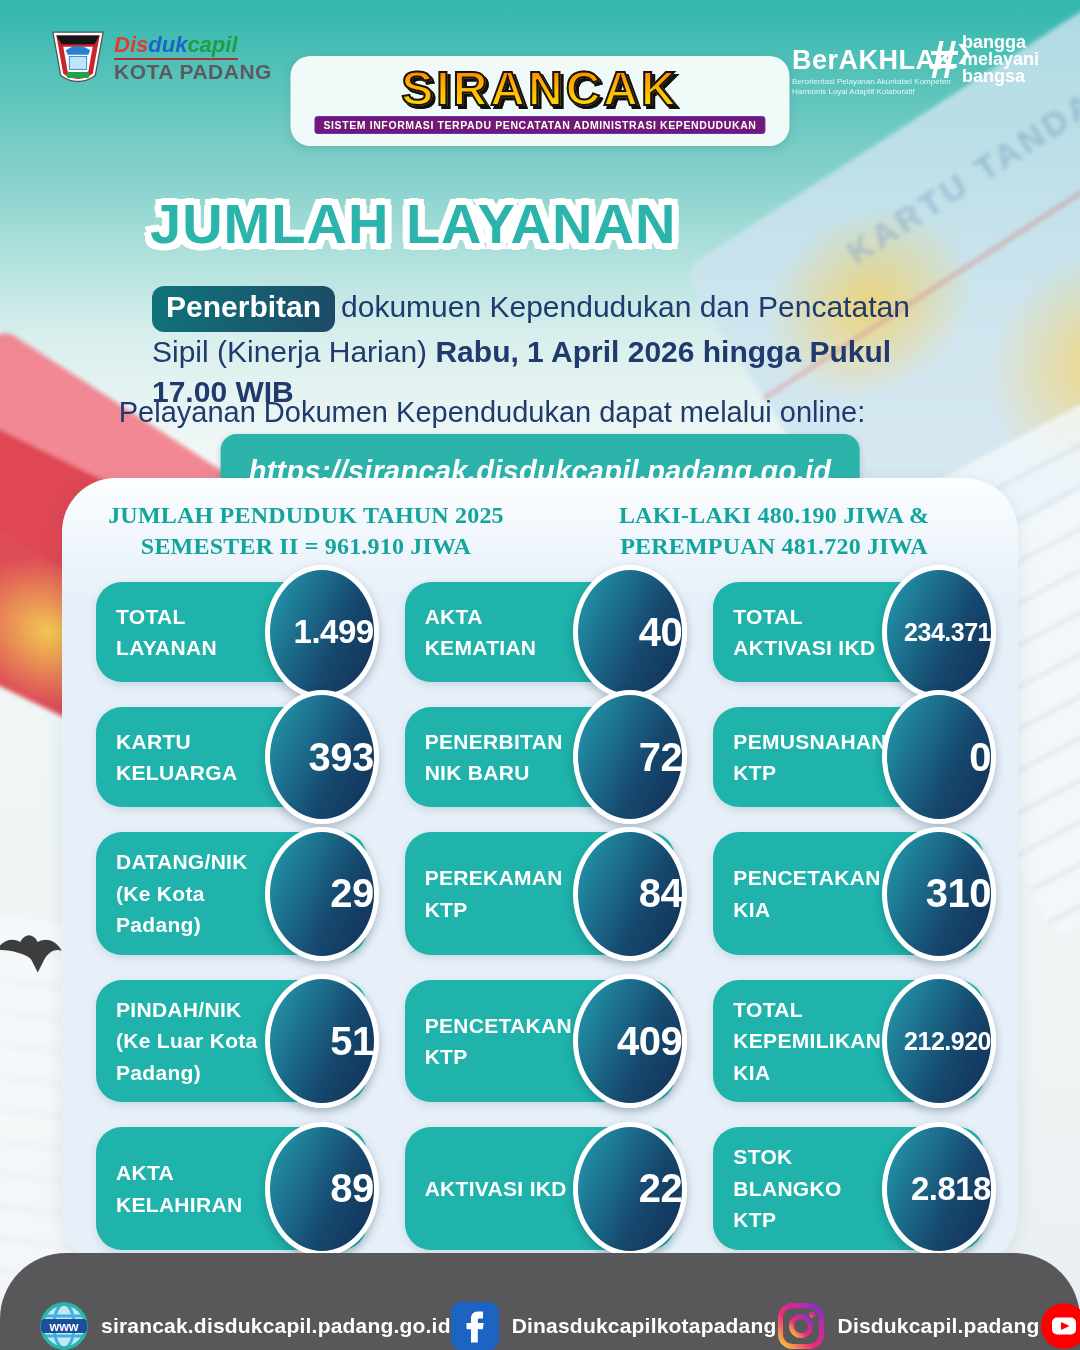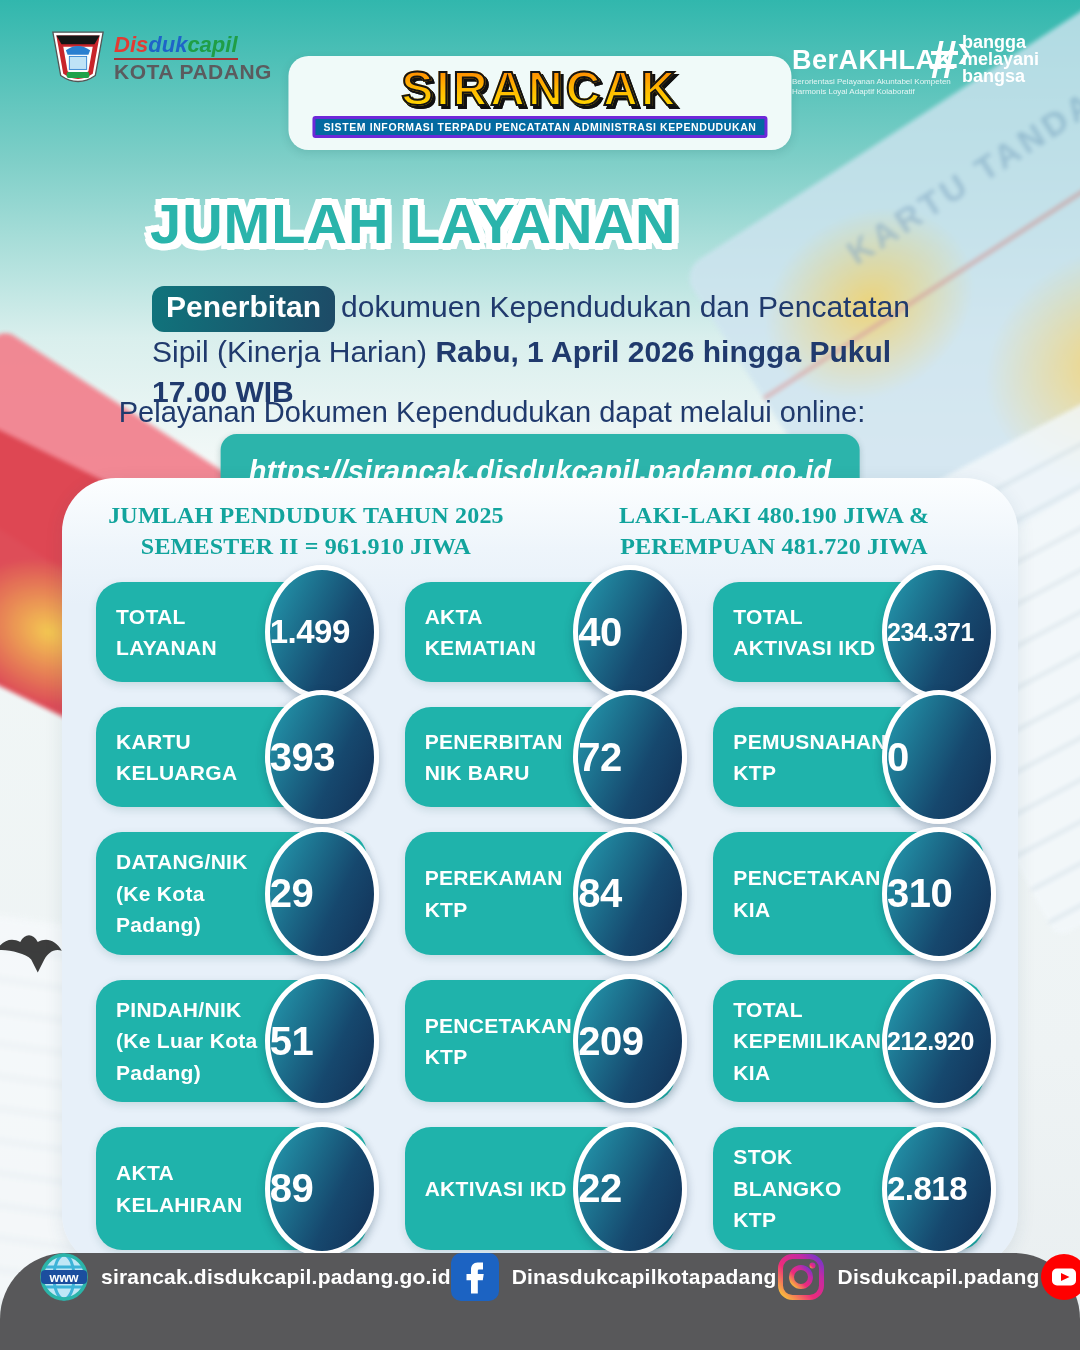--- a/index.html
+++ b/index.html
@@ -44,21 +44,21 @@
   .bangga{position:absolute;left:928px;top:34px;display:flex;align-items:center;color:#fff;gap:4px;}
   .bangga .hash{font-size:54px;font-weight:900;font-style:italic;line-height:.9;}
   .bangga .lines{font-size:18px;font-weight:800;line-height:.95;}
   .sirancak{position:absolute;left:50%;top:56px;transform:translateX(-50%);
     background:#f0faf9;border-radius:20px;padding:8px 24px 12px;text-align:center;
     box-shadow:0 3px 10px rgba(0,60,60,.12);}
   .sirancak .logo{font-weight:900;font-size:48px;letter-spacing:3px;line-height:1.05;
     background:linear-gradient(180deg,#ff7a00 0%,#ffb300 45%,#ffe600 100%);
     -webkit-background-clip:text;background-clip:text;color:transparent;
     -webkit-text-stroke:2px #141414;filter:drop-shadow(3px 3px 0 #101010);}
-  .sirancak .sub{margin-top:2px;background:#0369a1;border:3px solid #6d28d9;border-radius:3px;
+  .sirancak .sub{margin-top:2px;background:#701a75;border:1px solid #6d28d9;border-radius:3px;
     color:#fff;font-size:10.5px;font-weight:bold;letter-spacing:.6px;padding:2px 8px;}
   
   .title{position:absolute;left:150px;top:196px;width:860px;font-size:56px;font-weight:800;
     letter-spacing:1px;color:#2ab4ab;line-height:1;
     text-shadow:-6px -6px 0 #fff,0 -7px 0 #fff,6px -6px 0 #fff,-7px 0 0 #fff,7px 0 0 #fff,
       -6px 6px 0 #fff,0 7px 0 #fff,6px 6px 0 #fff,-5px 5px 0 #fff,5px -5px 0 #fff,
       -5px -5px 0 #fff,5px 5px 0 #fff;}
   .desc{position:absolute;left:152px;top:286px;width:800px;font-size:30px;line-height:1.33;color:#203a6d;}
   .desc .badge{display:inline-block;background:linear-gradient(100deg,#10747c,#1d4a66);
     color:#fff;font-weight:800;border-radius:12px;padding:1px 14px 5px;margin-right:6px;}
@@ -79,28 +79,28 @@
   .grid{display:grid;grid-template-columns:repeat(3,1fr);column-gap:38px;row-gap:25px;
     margin:20px 34px 0;}
   .stat-card{position:relative;background:#1fb3ab;border-radius:26px;min-height:100px;
     display:flex;align-items:center;padding:14px 70px 14px 20px;box-sizing:border-box;
     box-shadow:0 3px 8px rgba(20,90,90,.15);}
   .stat-label{color:#fff;font-weight:bold;font-size:21px;line-height:1.5;letter-spacing:.3px;
     max-width:145px;}
   .stat-circle{position:absolute;right:-12px;top:50%;transform:translateY(-50%);
     width:104px;height:124px;border-radius:50%;border:5px solid #fff;
     background:linear-gradient(115deg,#2292a8 8%,#16486e 62%,#122f55 100%);
-    display:flex;align-items:center;justify-content:flex-start;
+    display:flex;align-items:center;justify-content:flex-end;
     box-shadow:0 4px 10px rgba(15,45,75,.28);}
   .stat-value{color:#fff;font-weight:800;font-size:40px;letter-spacing:-.5px;}
   .stat-value.sm{font-size:33px;}
   .stat-value.xs{font-size:25px;}
   
   .footer{position:absolute;left:0;bottom:0;width:1080px;height:97px;background:#58585a;
-    border-radius:66px 66px 0 0;display:flex;align-items:flex-start;justify-content:space-between;
+    border-radius:66px 66px 0 0;display:flex;align-items:flex-end;justify-content:space-between;
     padding:0 40px;box-sizing:border-box;}
   .f-item{display:flex;align-items:center;gap:13px;}
   .f-item .txt{color:#fff;font-weight:bold;font-size:21px;letter-spacing:.2px;}
   .f-icon{width:48px;height:48px;flex:none;}
 </style>
 </head>
 <body>
 
 <div class="page">
 
@@ -233,21 +233,21 @@
       </div>
       <div class="stat-card">
         <div class="stat-label">PINDAH/NIK (Ke Luar Kota Padang)</div>
         <div class="stat-circle">
             <span class="stat-value">51</span>
           </div>
       </div>
       <div class="stat-card">
         <div class="stat-label">PENCETAKAN KTP</div>
         <div class="stat-circle">
-            <span class="stat-value">209</span>
+            <span class="stat-value">409</span>
           </div>
       </div>
       <div class="stat-card">
         <div class="stat-label">TOTAL KEPEMILIKAN KIA</div>
         <div class="stat-circle">
             <span class="stat-value xs">212.920</span>
           </div>
       </div>
       <div class="stat-card">
         <div class="stat-label">AKTA KELAHIRAN</div>

